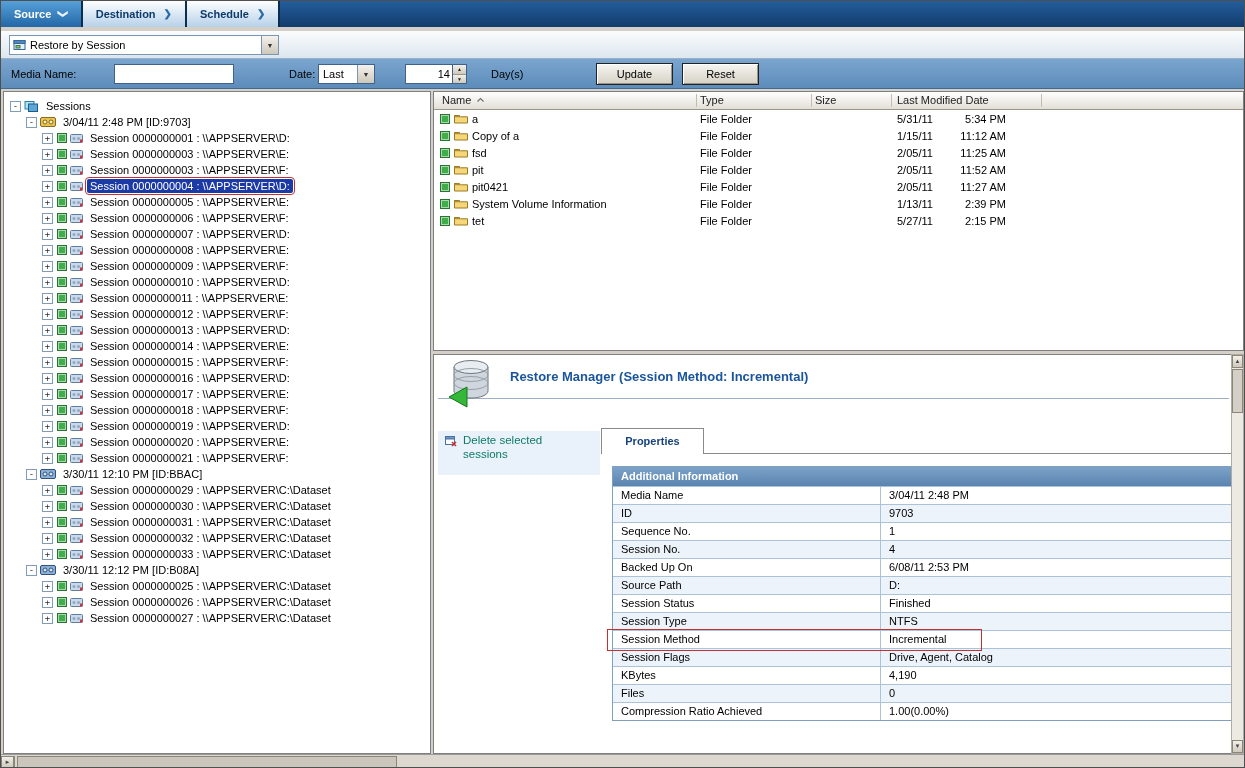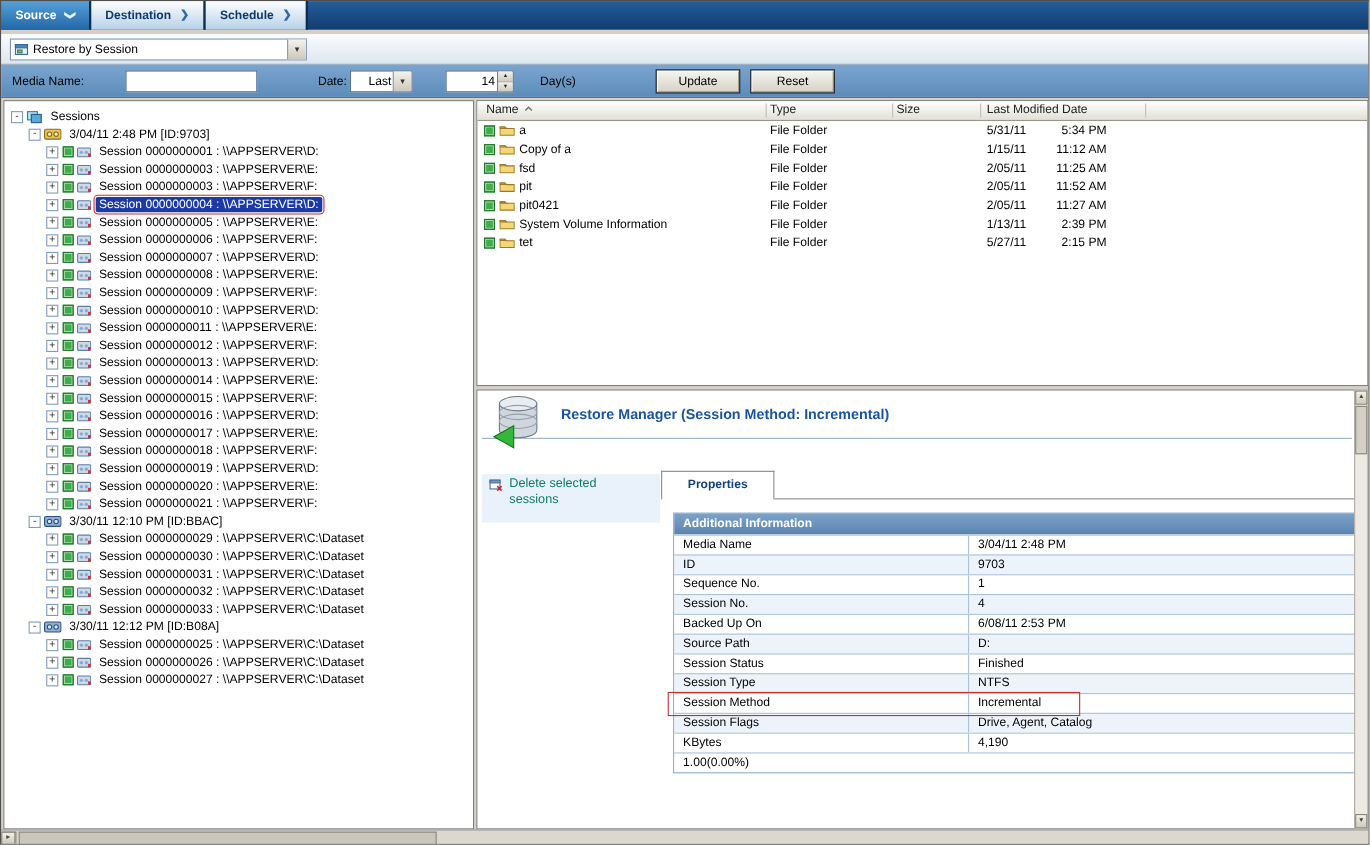--- a/index.html
+++ b/index.html
@@ -29,21 +29,21 @@
 
   
   #toolbar { position:absolute; left:0; top:58px; width:100%; height:30px;
              background:linear-gradient(#7aa5cf,#5d8cba); border-bottom:1px solid #3f6a96; }
   .tlabel { position:absolute; top:9px; font-size:11px; color:#000; }
   #lbl-media { left:10px; } #lbl-date { left:288px; } #lbl-days { left:459px;padding-left:31px; }
   #media-input { position:absolute; left:113px; top:5px; width:120px; height:20px; border:1px solid #41618a;
                  background:#fff; font-size:11px; padding:0 3px; font-family:inherit; }
   #date-select { position:absolute; left:317px; top:5px; width:57px; height:20px; background:#fff;
                  border:1px solid #41618a; display:flex; align-items:center; cursor:pointer; }
-  #date-select .ctext { flex:1; font-size:11px; padding-left:16px; }
+  #date-select .ctext { flex:1; font-size:11px; padding-left:4px; }
   #days-spinner { position:absolute; left:360px; top:5px; width:62px; height:20px; background:#fff;
                   border:1px solid #41618a; display:flex;margin-left:44px; }
   #days-spinner .num { flex:1; font-size:11px; text-align:right; padding:3px 2px 0 0; }
   #days-spinner .spin { width:14px; display:flex; flex-direction:column; border-left:1px solid #41618a; }
   #days-spinner .spin i { flex:1; font-style:normal; font-size:5px; color:#222; background:linear-gradient(#f2f0ea,#cfcabc);
                   display:flex; align-items:center; justify-content:center; cursor:pointer; }
   #days-spinner .spin i:first-child { border-bottom:1px solid #9a968a; }
   .btn { position:absolute; top:4px; width:77px; height:22px; font-size:11px; font-family:inherit;
          background:linear-gradient(#f6f5f1,#d6d1c4); border:1px solid #222;
          box-shadow:inset 1px 1px 0 #fff, inset -1px -1px 0 #99948a; cursor:pointer; }
@@ -787,21 +787,26 @@
     <span class="pvalue">Incremental</span>
   </div>
           <div class="prop-row alt">
     <span class="plabel">Session Flags</span>
     <span class="pvalue">Drive, Agent, Catalog</span>
   </div>
           <div class="prop-row">
     <span class="plabel">KBytes</span>
     <span class="pvalue">4,190</span>
   </div>
+          <div class="prop-row alt">
+    <span class="plabel">Files</span>
+    <span class="pvalue">0</span>
+  </div>
           <div class="prop-row">
+    <span class="plabel">Compression Ratio Achieved</span>
     <span class="pvalue">1.00(0.00%)</span>
   </div>
         </div>
     </div>
   </div>
 
   <div id="v-scroll">
     <i class="sb-btn" id="v-up">▲</i>
     <div id="v-thumb"></div>
     <i class="sb-btn" id="v-down">▼</i>

